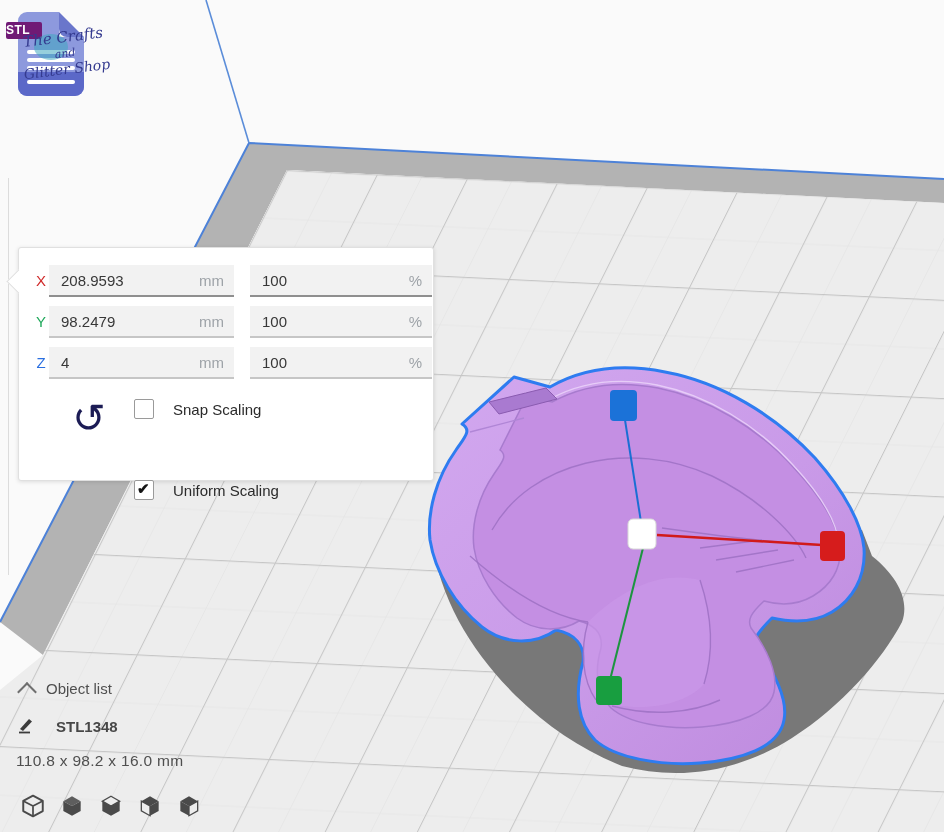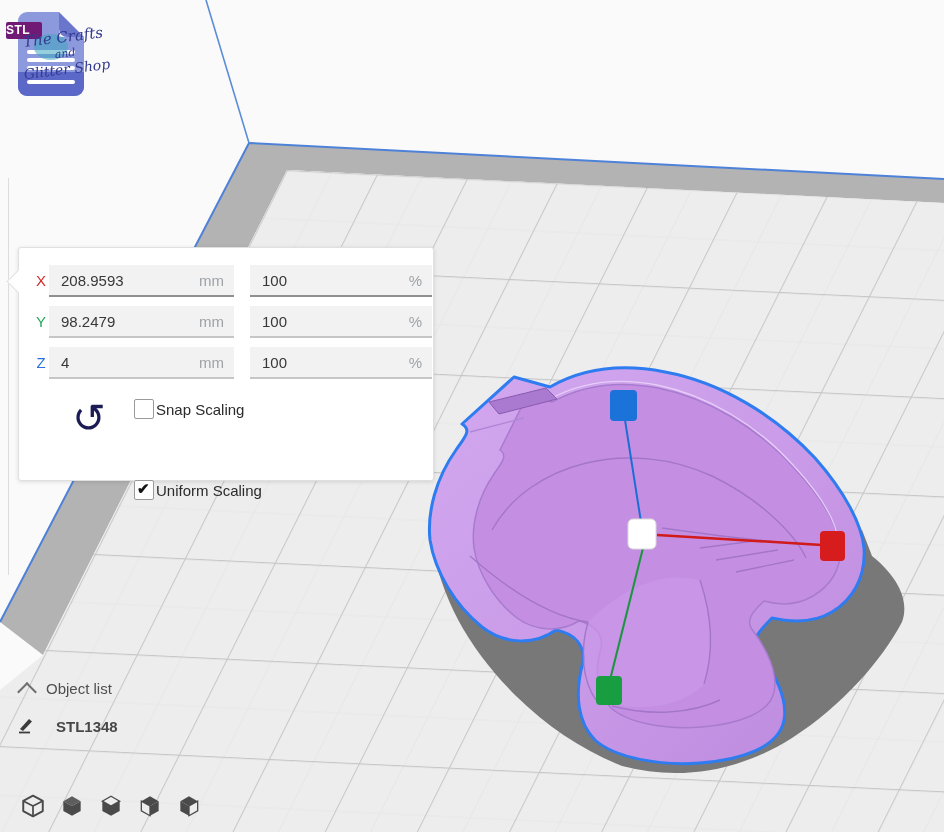--- a/index.html
+++ b/index.html
@@ -79,21 +79,21 @@
     position:absolute;left:12px;top:7px;font-size:15px;color:#383838;
   }
   .field .unit{
     position:absolute;right:10px;top:7px;font-size:15px;color:#9ea3a8;
   }
   .reset-btn{
     position:absolute;left:48px;top:148px;width:44px;height:48px;
     color:#1c1c55;font-size:40px;line-height:44px;text-align:center;
     cursor:pointer;user-select:none;
   }
-  .checkbox-row{position:absolute;left:115px;height:22px;display:flex;align-items:center;gap:2px;}
+  .checkbox-row{position:absolute;left:115px;height:22px;display:flex;align-items:center;gap:19px;}
   .checkbox-row.snap{top:150px;}
   .checkbox-row.uniform{top:187px;margin-top:44px;}
   .checkbox{
     width:20px;height:20px;background:#fff;border:1.5px solid #9a9a9a;border-radius:2px;
     box-sizing:border-box;position:relative;cursor:pointer;
   }
   .checkbox.checked::after{
     content:"✔";position:absolute;left:2px;top:-1px;font-size:15px;color:#141414;font-weight:bold;
   }
   .checkbox-label{font-size:15px;color:#2b2b2b;}
@@ -306,20 +306,21 @@
   </div>
   <div class="ol-item">
     <div class="pencil-icon">
       <svg width="20" height="20" viewBox="0 0 20 20">
         <path d="M4,13 L13,3 L16,5.5 L7,15 Z" fill="#3c3c3c"></path>
         <path d="M3,16.5 H14" stroke="#3c3c3c" stroke-width="1.8"></path>
       </svg>
     </div>
     <div class="ol-item-label">STL1348</div>
   </div>
+  <div class="ol-dims">110.8 x 98.2 x 16.0 mm</div>
 </div>
 
 <div class="view-toolbar">
   <div class="view-btn" title="">
     <svg width="26" height="26" viewBox="0 0 24 24">
       <path d="M12,2.5 L21,7.3 V16.7 L12,21.5 L3,16.7 V7.3 Z" fill="none" stroke="#4a4a4a" stroke-width="1.8" stroke-linejoin="round"></path>
       <path d="M12,12 L3,7.3 M12,12 L21,7.3 M12,12 V21.5" fill="none" stroke="#4a4a4a" stroke-width="1.6"></path>
     </svg>
   </div>
   <div class="view-btn">

